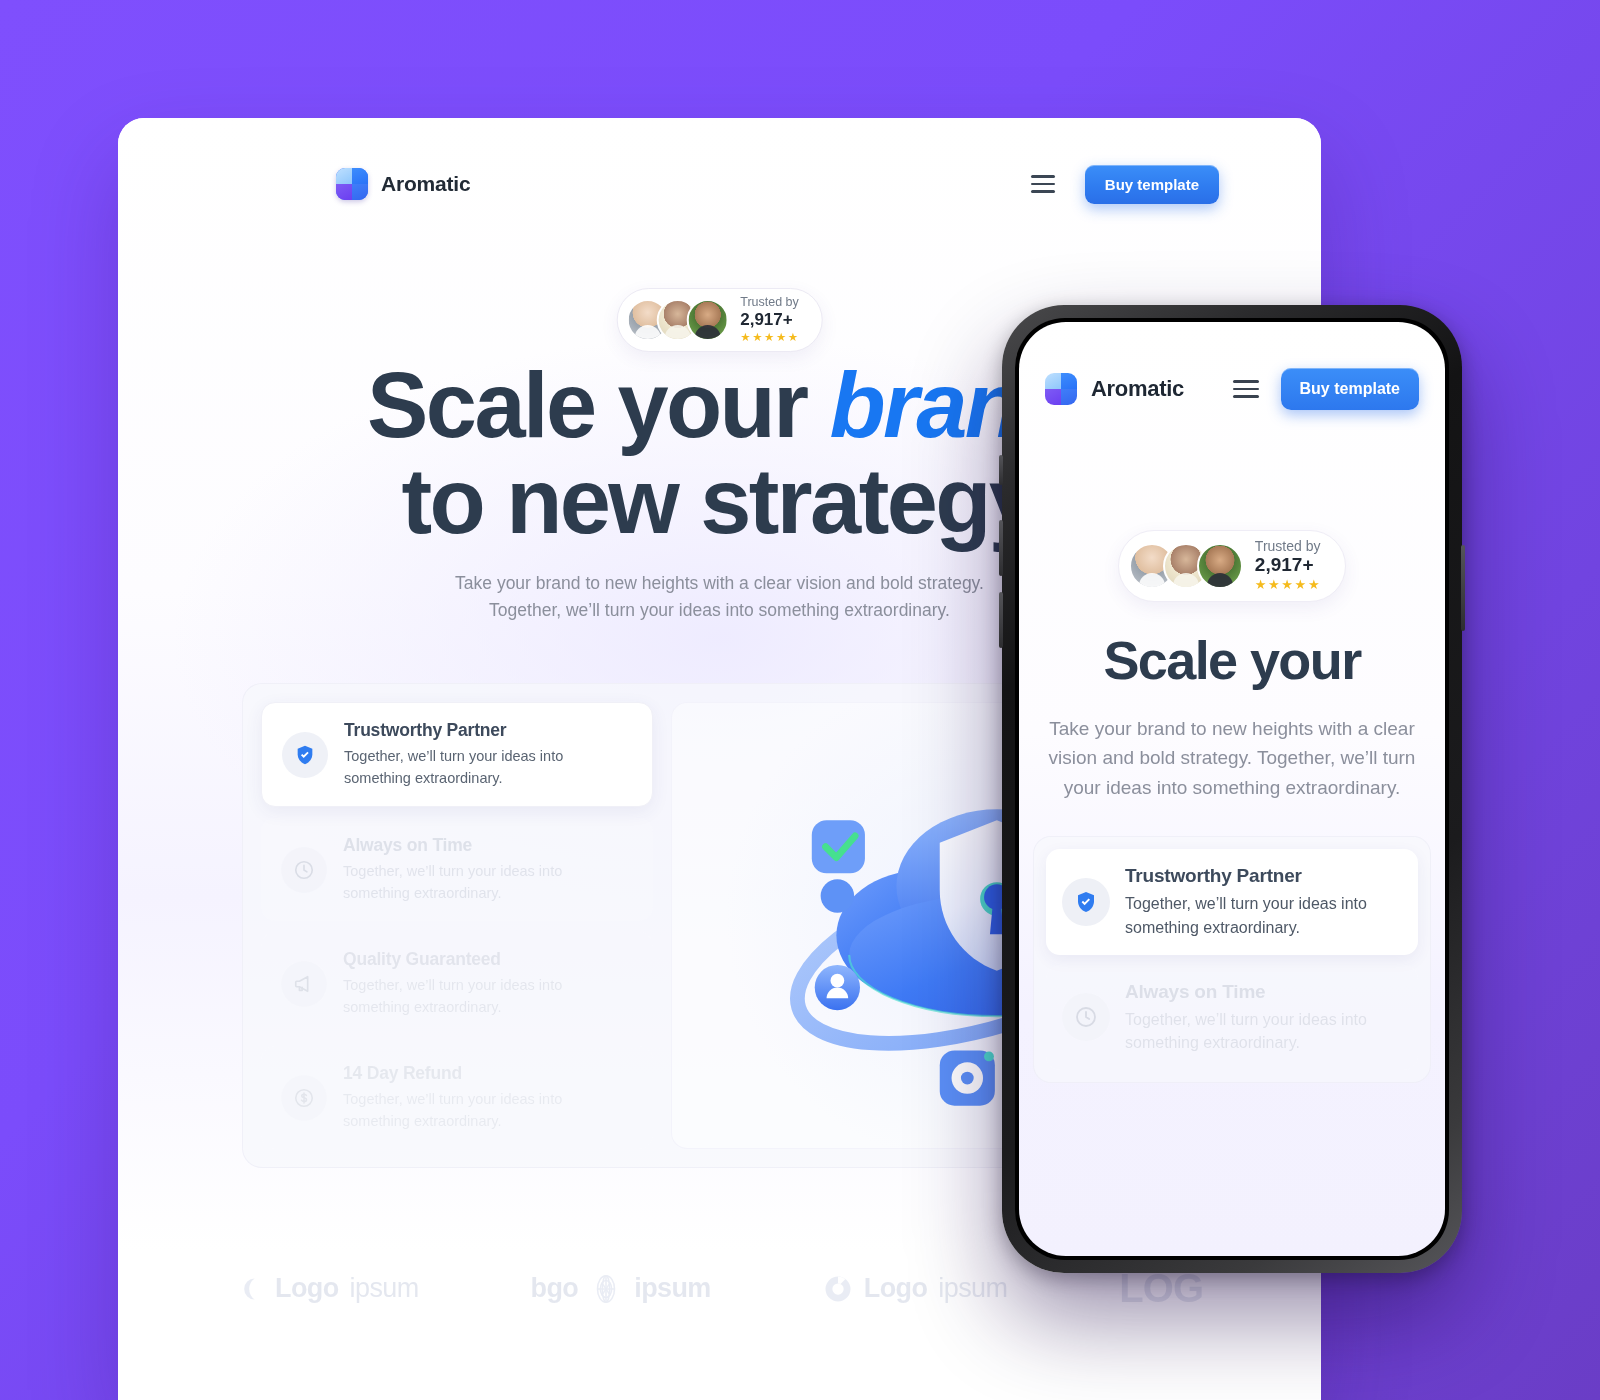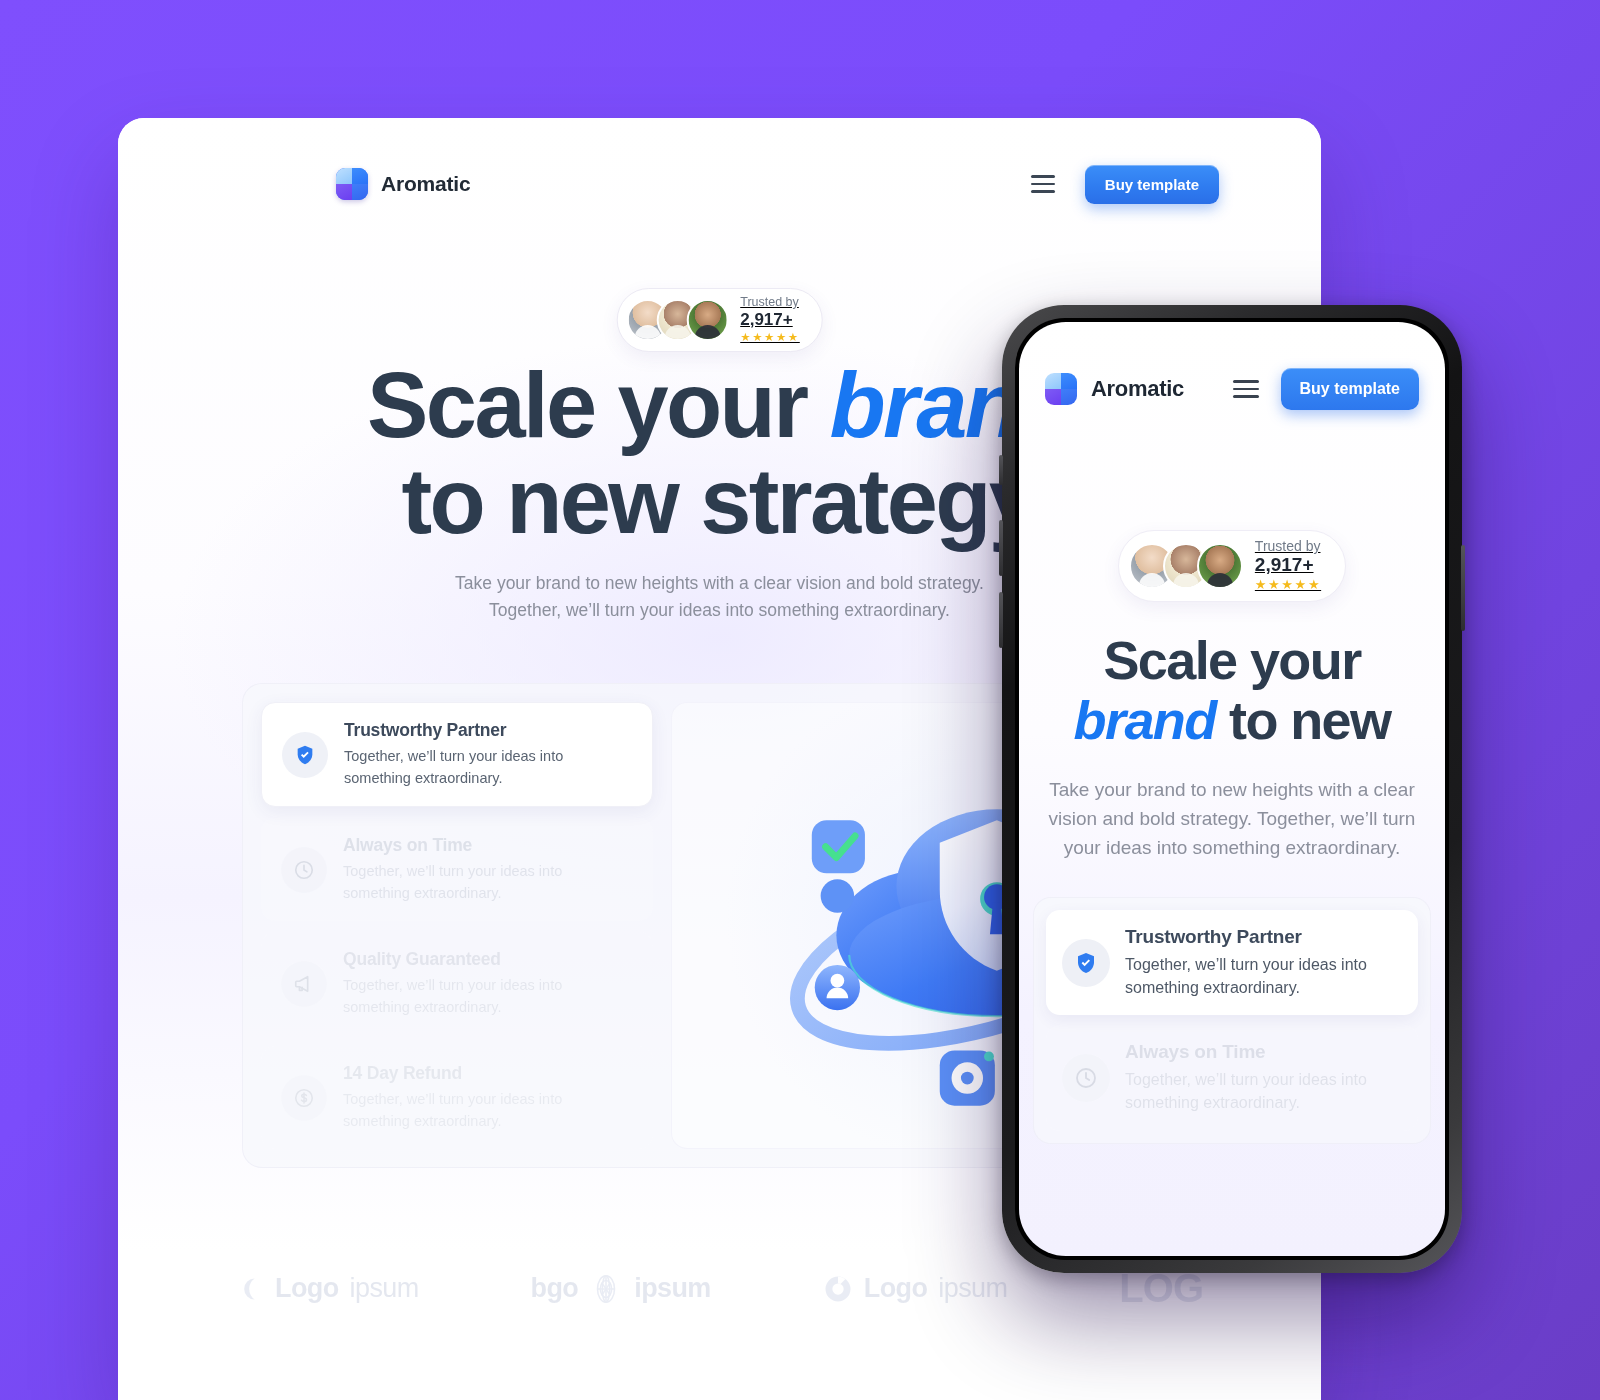--- a/index.html
+++ b/index.html
@@ -125,21 +125,21 @@
   .av2 { background: radial-gradient(circle at 50% 34%, #d7b79a 0%, #a9816a 44%, #efe7cf 45%, #dcd3b7 100%); }
   .av3 { background: radial-gradient(circle at 50% 36%, #d8ab85 0%, #a87a57 42%, #4e7a36 43%, #79ad52 100%); }
   .avatar::after {
     content: ""; position: absolute; left: 50%; bottom: -2px; transform: translateX(-50%);
     width: 26px; height: 16px; border-radius: 13px 13px 0 0;
   }
   .av1::after { background: rgba(255,255,255,0.88); }
   .av2::after { background: rgba(246,244,234,0.9); }
   .av3::after { background: rgba(44,48,56,0.92); }
 
-  .trusted-text { line-height: 1.1; text-decoration: underline; }
+  .trusted-text { line-height: 1.1; }
   .trusted-label { font-size: 12.5px; color: #707a88; }
   .trusted-count { font-size: 17px; font-weight: 600; color: #202833; margin-top: 1px; }
   .stars { color: #f5bb1d; font-size: 11.5px; letter-spacing: 1.6px; margin-top: 2px; }
 
   
   .d-headline {
     position: absolute;
     left: 0; top: 240px;
     width: 100%;
     text-align: center;
@@ -605,21 +605,20 @@
           </div>
           <div class="trusted-text">
             <div class="trusted-label" style="font-size:14px;">Trusted by</div>
             <div class="trusted-count" style="font-size:19px;">2,917+</div>
             <div class="stars" style="font-size:13px;">★★★★★</div>
           </div>
         </div>
 
         <div class="p-headline">
           <div>Scale your</div>
-          <div><em>brand</em><span> to new</span></div>
         </div>
 
         <div class="p-sub">Take your brand to new heights with a clear vision and bold strategy. Together, we’ll turn your ideas into something extraordinary.</div>
 
         <div class="p-panel">
           <div class="p-fcard active">
             <div class="p-ficon">
               <svg class="icon-svg" width="24" height="24" viewBox="0 0 24 24" fill="#2f7cf0">
                 <path d="M12 2l8 3.2v6.1c0 5-3.4 9.3-8 10.7-4.6-1.4-8-5.7-8-10.7V5.2L12 2z"></path>
                 <path d="M10.6 15.2l-3-3 1.4-1.4 1.6 1.6 4-4 1.4 1.4-5.4 5.4z" fill="#fff"></path>

